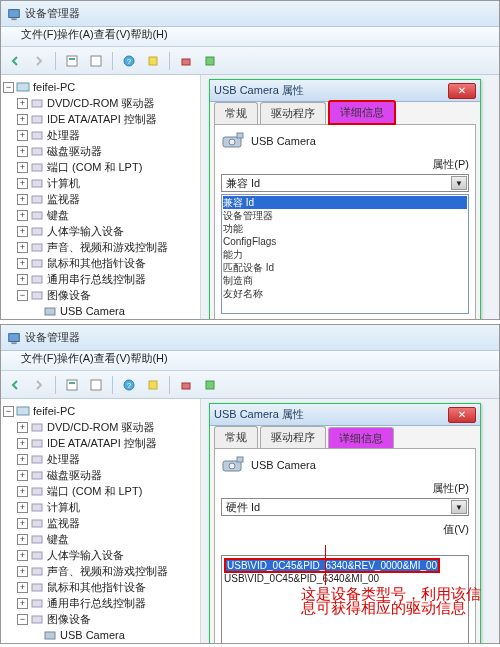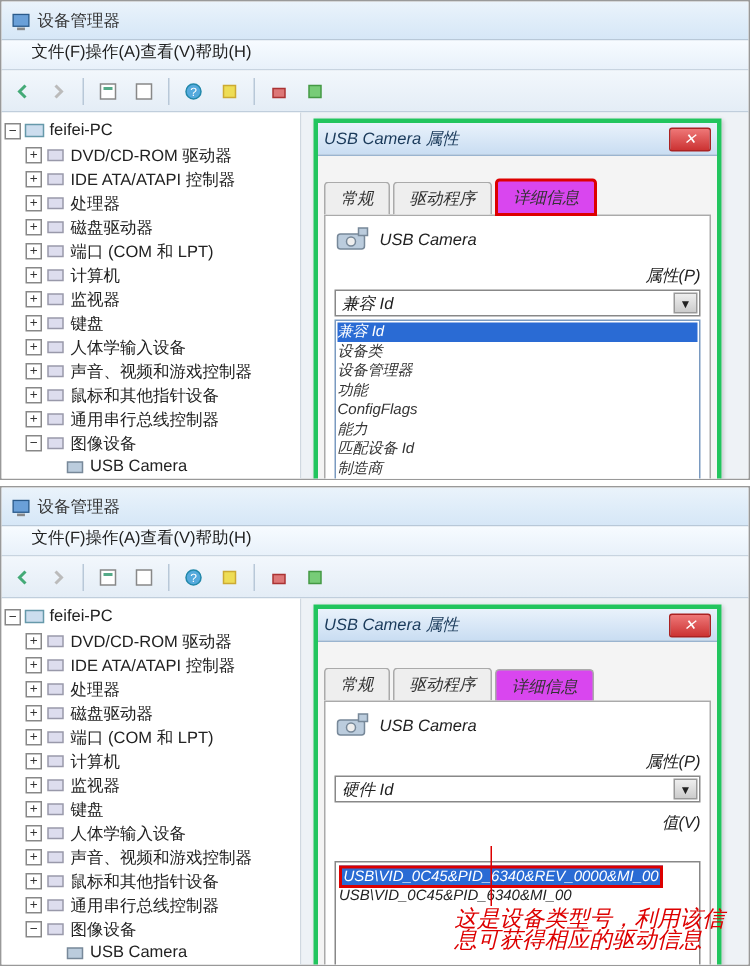--- a/index.html
+++ b/index.html
@@ -12,25 +12,25 @@
 .toolbar { height:28px; background:linear-gradient(#f2f7fc,#e4edf6); border-bottom:1px solid #c0cedc; display:flex; align-items:center; padding:0 4px; gap:4px; }
 .toolbar .tbtn { width:20px; height:20px; display:flex; align-items:center; justify-content:center; border:1px solid transparent; border-radius:2px; }
 .toolbar .sep { width:1px; height:18px; background:#b8c8d8; margin:0 2px; }
 .content { display:flex; height:246px; }
 .tree { width:200px; border-right:1px solid #d0d8e0; overflow:hidden; font-size:11px; color:#222; padding:4px 2px; background:#fff; }
 .tree .node { display:flex; align-items:center; height:16px; white-space:nowrap; }
 .tree .tw { width:11px; height:11px; border:1px solid #888; display:inline-flex; align-items:center; justify-content:center; font-size:9px; line-height:1; color:#333; margin-right:2px; background:#fff; }
 .tree .sp { display:inline-block; }
 .tree .nicon { width:14px; height:12px; margin-right:3px; display:inline-flex; align-items:center; justify-content:center; }
 .rightpane { flex:1; background:#eef2f6; position:relative; }
-.dialog { position:absolute; left:8px; top:4px; width:272px; border:3px solid #22c55e; background:#f4f4f4; box-shadow:1px 1px 3px rgba(0,0,0,.2);font-style:italic; }
+.dialog { position:absolute; left:8px; top:4px; width:272px; border:1px solid #22c55e; background:#f4f4f4; box-shadow:1px 1px 3px rgba(0,0,0,.2); }
 .dlgtitle { height:22px; background:linear-gradient(#e9f2fb,#c9ddf2); display:flex; align-items:center; padding:0 4px; font-size:11px; color:#1a3a5a; border-bottom:1px solid #9ab4cf; }
 .dlgtitle .sp2 { flex:1; }
 .dlgclose { width:28px; height:16px; background:linear-gradient(#e77,#c33); border:1px solid #a22; border-radius:2px; color:#fff; font-size:10px; display:flex; align-items:center; justify-content:center; }
-.tabs { display:flex; height:39px; align-items:flex-end; padding:0 4px; background:#f4f4f4; font-size:11px; }
+.tabs { display:flex; height:22px; align-items:flex-end; padding:0 4px; background:#f4f4f4; font-size:11px; }
 .tab { padding:3px 10px; border:1px solid #aaa; border-bottom:none; background:#eee; margin-right:2px; border-radius:3px 3px 0 0; color:#333; }
 .tab.active { background:#d946ef; position:relative; top:1px; }
 .redbox { border:2px solid #d00; }
 .dlgbody { border:1px solid #aaa; margin:0 4px 4px; background:#fff; padding:6px; font-size:11px; color:#222; min-height:186px; }
 .devrow { display:flex; align-items:center; gap:6px; margin-bottom:6px; }
 .devrow .dicon { width:24px; height:20px; }
 .lbl { font-size:11px; margin:2px 0;text-align:right; }
 .combo { border:1px solid #888; height:18px; display:flex; align-items:center; padding:0 4px; background:#fff; font-size:11px; position:relative; }
 .combo .cbtn { position:absolute; right:1px; top:1px; width:16px; height:14px; background:linear-gradient(#eee,#ccc); border:1px solid #999; display:flex; align-items:center; justify-content:center; font-size:8px; }
 .listbox { border:1px solid #7a9ac0; background:#fff; margin-top:2px; font-size:10px; line-height:13px; color:#333; height:120px; overflow:hidden; padding:1px; }
@@ -209,21 +209,20 @@
               </span>
             <span>USB Camera</span>
           </div>
           <div class="lbl">属性(P)</div>
           <div class="combo redbox">
             <span>兼容 Id</span>
             <div class="cbtn">▼</div>
           </div>
           <div class="listbox" id="dropdown1">
               <div class="selrow">兼容 Id</div>
-              <div>设备类</div>
               <div>设备管理器</div>
               <div>功能</div>
               <div>ConfigFlags</div>
               <div>能力</div>
               <div>匹配设备 Id</div>
               <div>制造商</div>
               <div>友好名称</div>
             </div>
         </div>
       </div>

